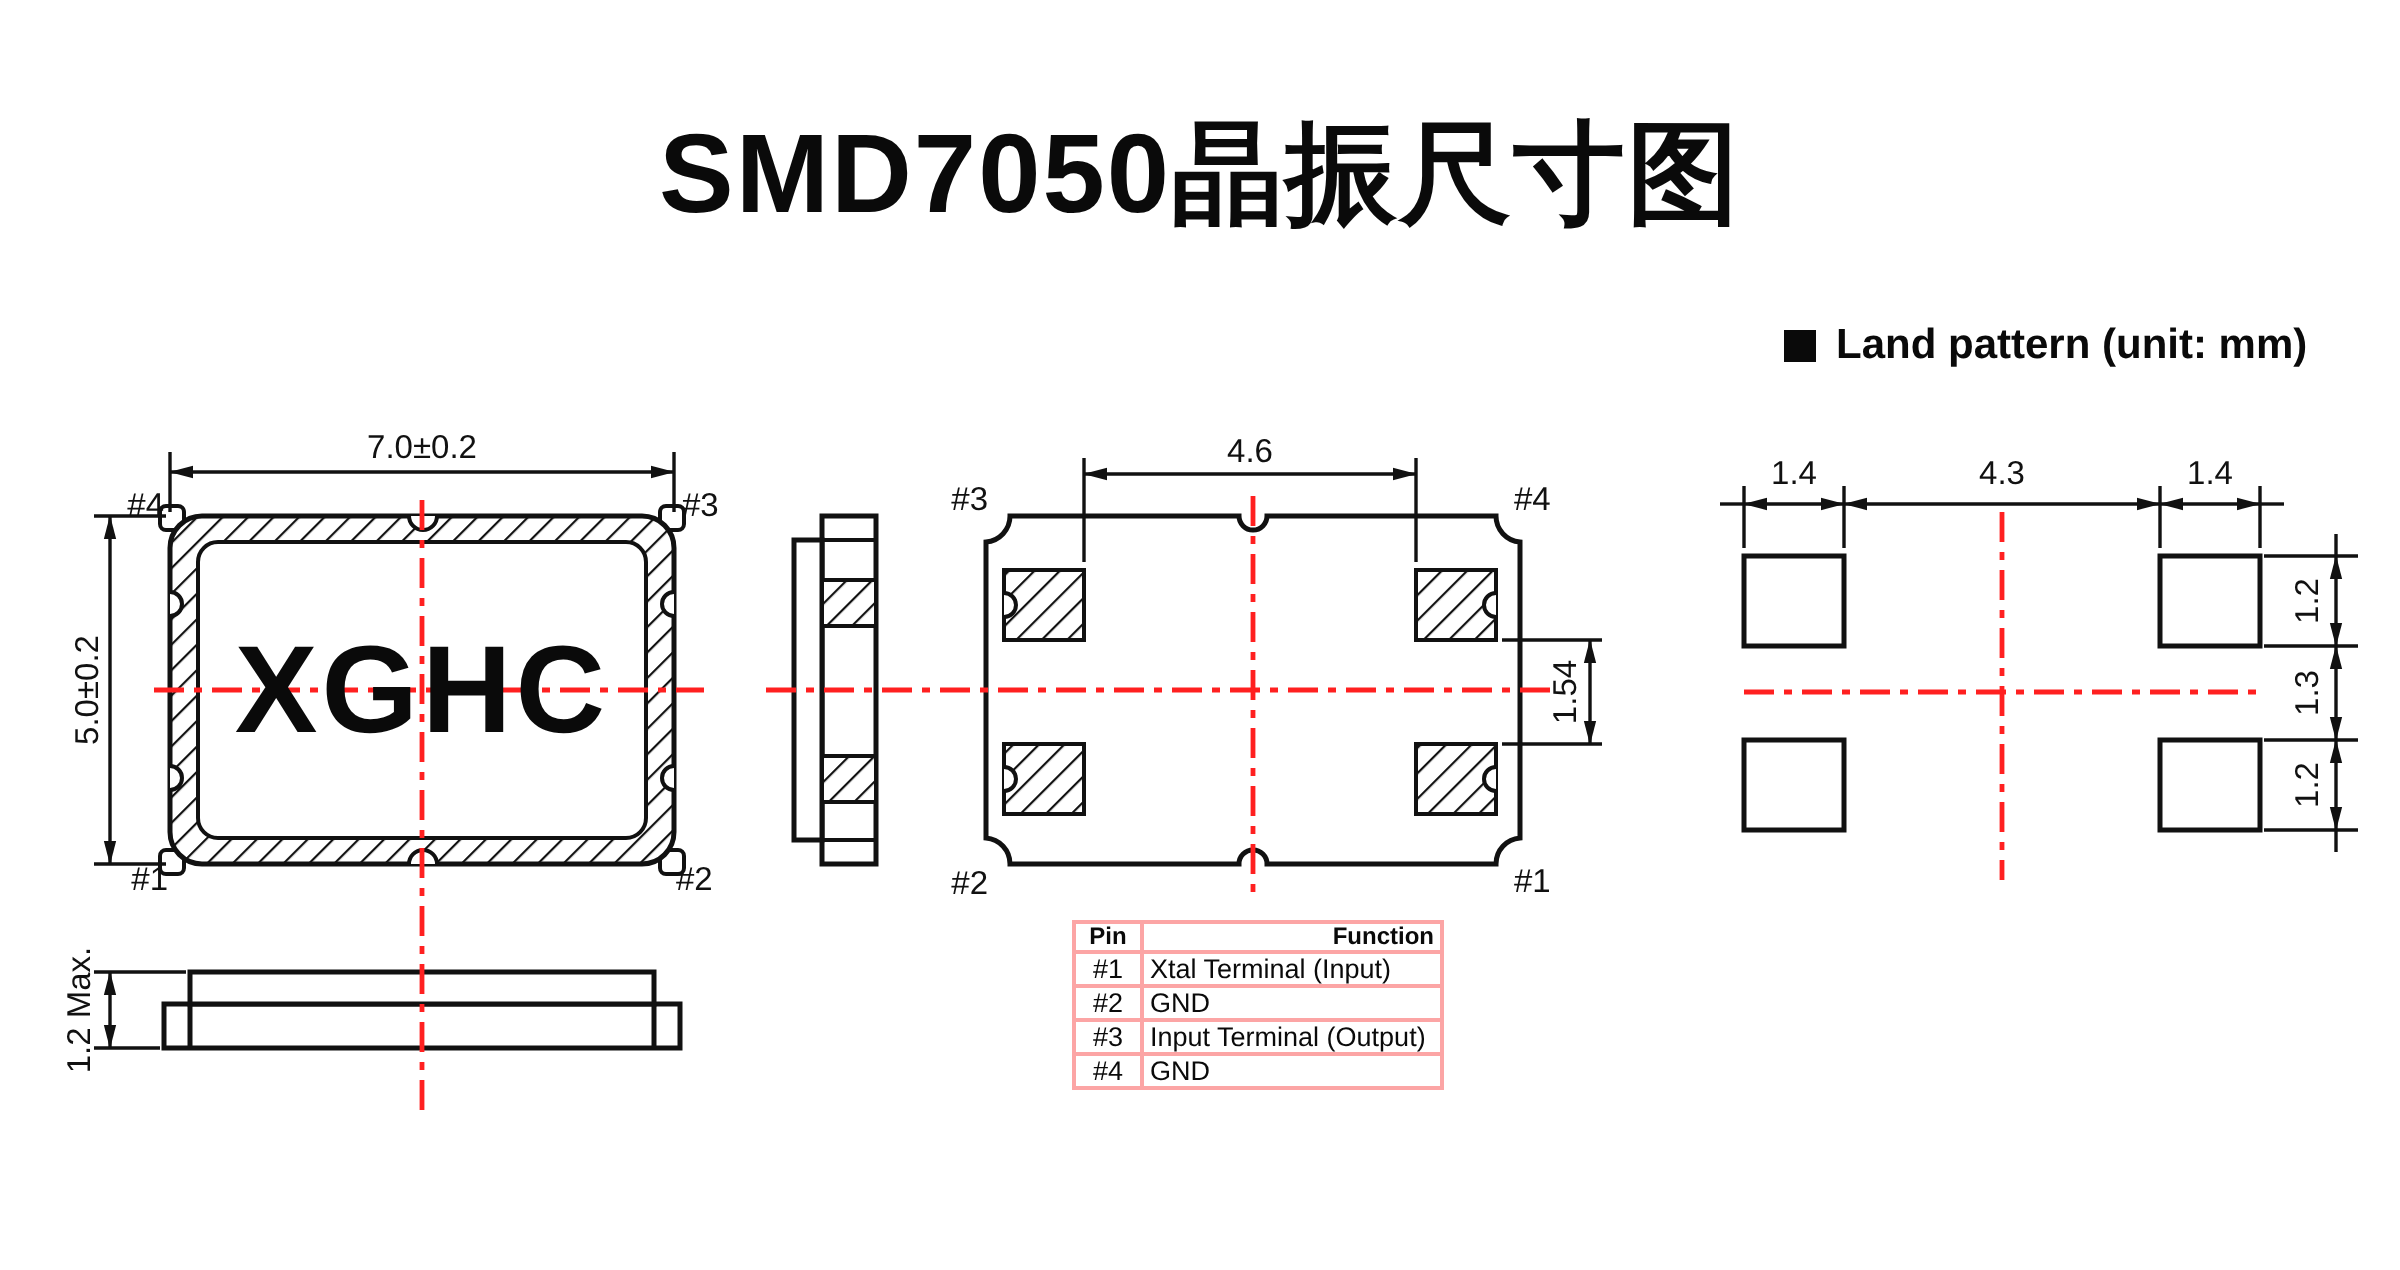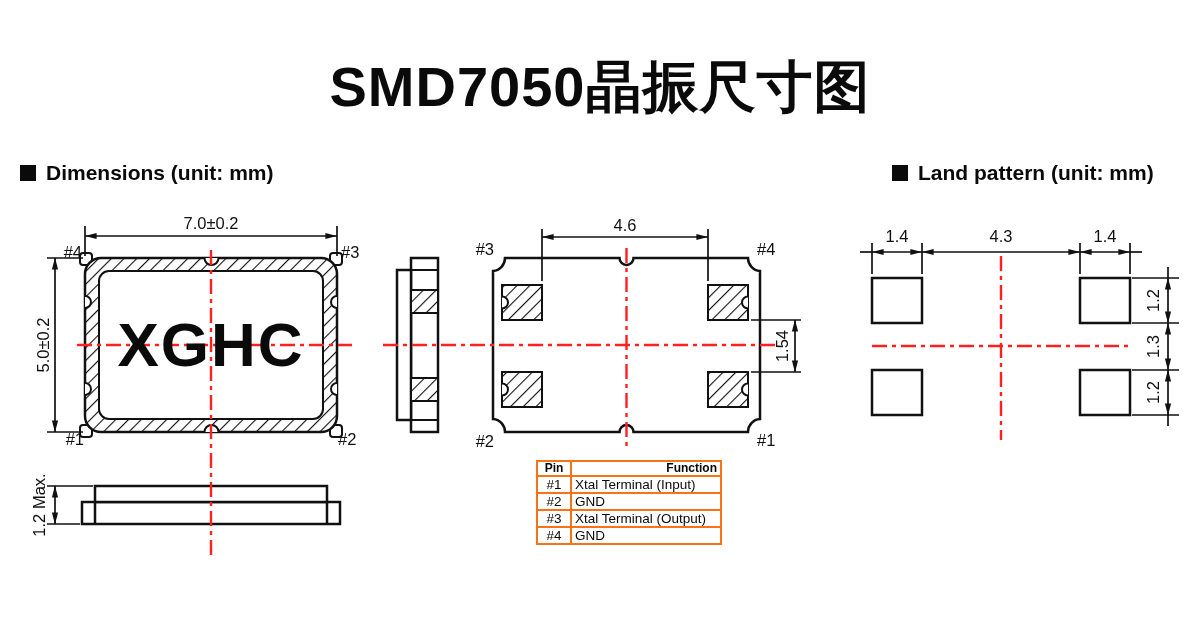--- a/index.html
+++ b/index.html
@@ -21,36 +21,32 @@
   .notch{fill:#fff;stroke:#111;stroke-width:2;}
   .dim{stroke:#111;stroke-width:1.7;fill:none;}
   .red{stroke:#ff2020;stroke-width:2.4;fill:none;stroke-dasharray:15 5 4 5;}
   .t{font-size:16.5px;fill:#111;}
   .tm{text-anchor:middle;}
   .te{text-anchor:end;}
   .brand{font-size:62px;font-weight:bold;letter-spacing:2px;fill:#0a0a0a;text-anchor:middle;}
   
   .pin-table{position:absolute;left:536px;top:460px;width:186px;border-collapse:collapse;
              table-layout:fixed;font-size:13.5px;color:#0a0a0a;background:#fff;}
-  .pin-table th,.pin-table td{border:2px solid #f97316;padding:0 3px;height:15px;line-height:15px;
+  .pin-table th,.pin-table td{border:2px solid #fca5a5;padding:0 3px;height:15px;line-height:15px;
              overflow:hidden;white-space:nowrap;}
   .pin-table th{font-weight:bold;text-align:right;height:13px;line-height:13px;font-size:12px;}
   .pin-table .c-pin{width:30px;text-align:center;padding:0 1px;}
 </style>
 </head>
 <body>
 
 <div class="page">
 
   <h1 class="title">SMD7050晶振尺寸图</h1>
 
-  <div class="sec-head" id="sh-dimensions">
-    <span class="marker"></span>
-    <span>Dimensions (unit: mm)</span>
-  </div>
   <div class="sec-head" id="sh-land">
     <span class="marker"></span>
     <span>Land pattern (unit: mm)</span>
   </div>
 
   <svg class="drawing" width="1200" height="635" viewBox="0 0 1200 635">
     <defs>
       <pattern id="hatch" width="9" height="9" patternUnits="userSpaceOnUse" patternTransform="rotate(45)">
         <rect width="9" height="9" fill="#fff"></rect>
         <line x1="0" y1="0" x2="0" y2="9" stroke="#111" stroke-width="2.2"></line>
@@ -207,21 +203,21 @@
       <tr>
         <td class="c-pin">#1</td>
         <td>Xtal Terminal (Input)</td>
       </tr>
       <tr>
         <td class="c-pin">#2</td>
         <td>GND</td>
       </tr>
       <tr>
         <td class="c-pin">#3</td>
-        <td>Xtal Terminal (Output)</td>
+        <td>Input Terminal (Output)</td>
       </tr>
       <tr>
         <td class="c-pin">#4</td>
         <td>GND</td>
       </tr>
     </tbody>
   </table>
 
 </div>
 

